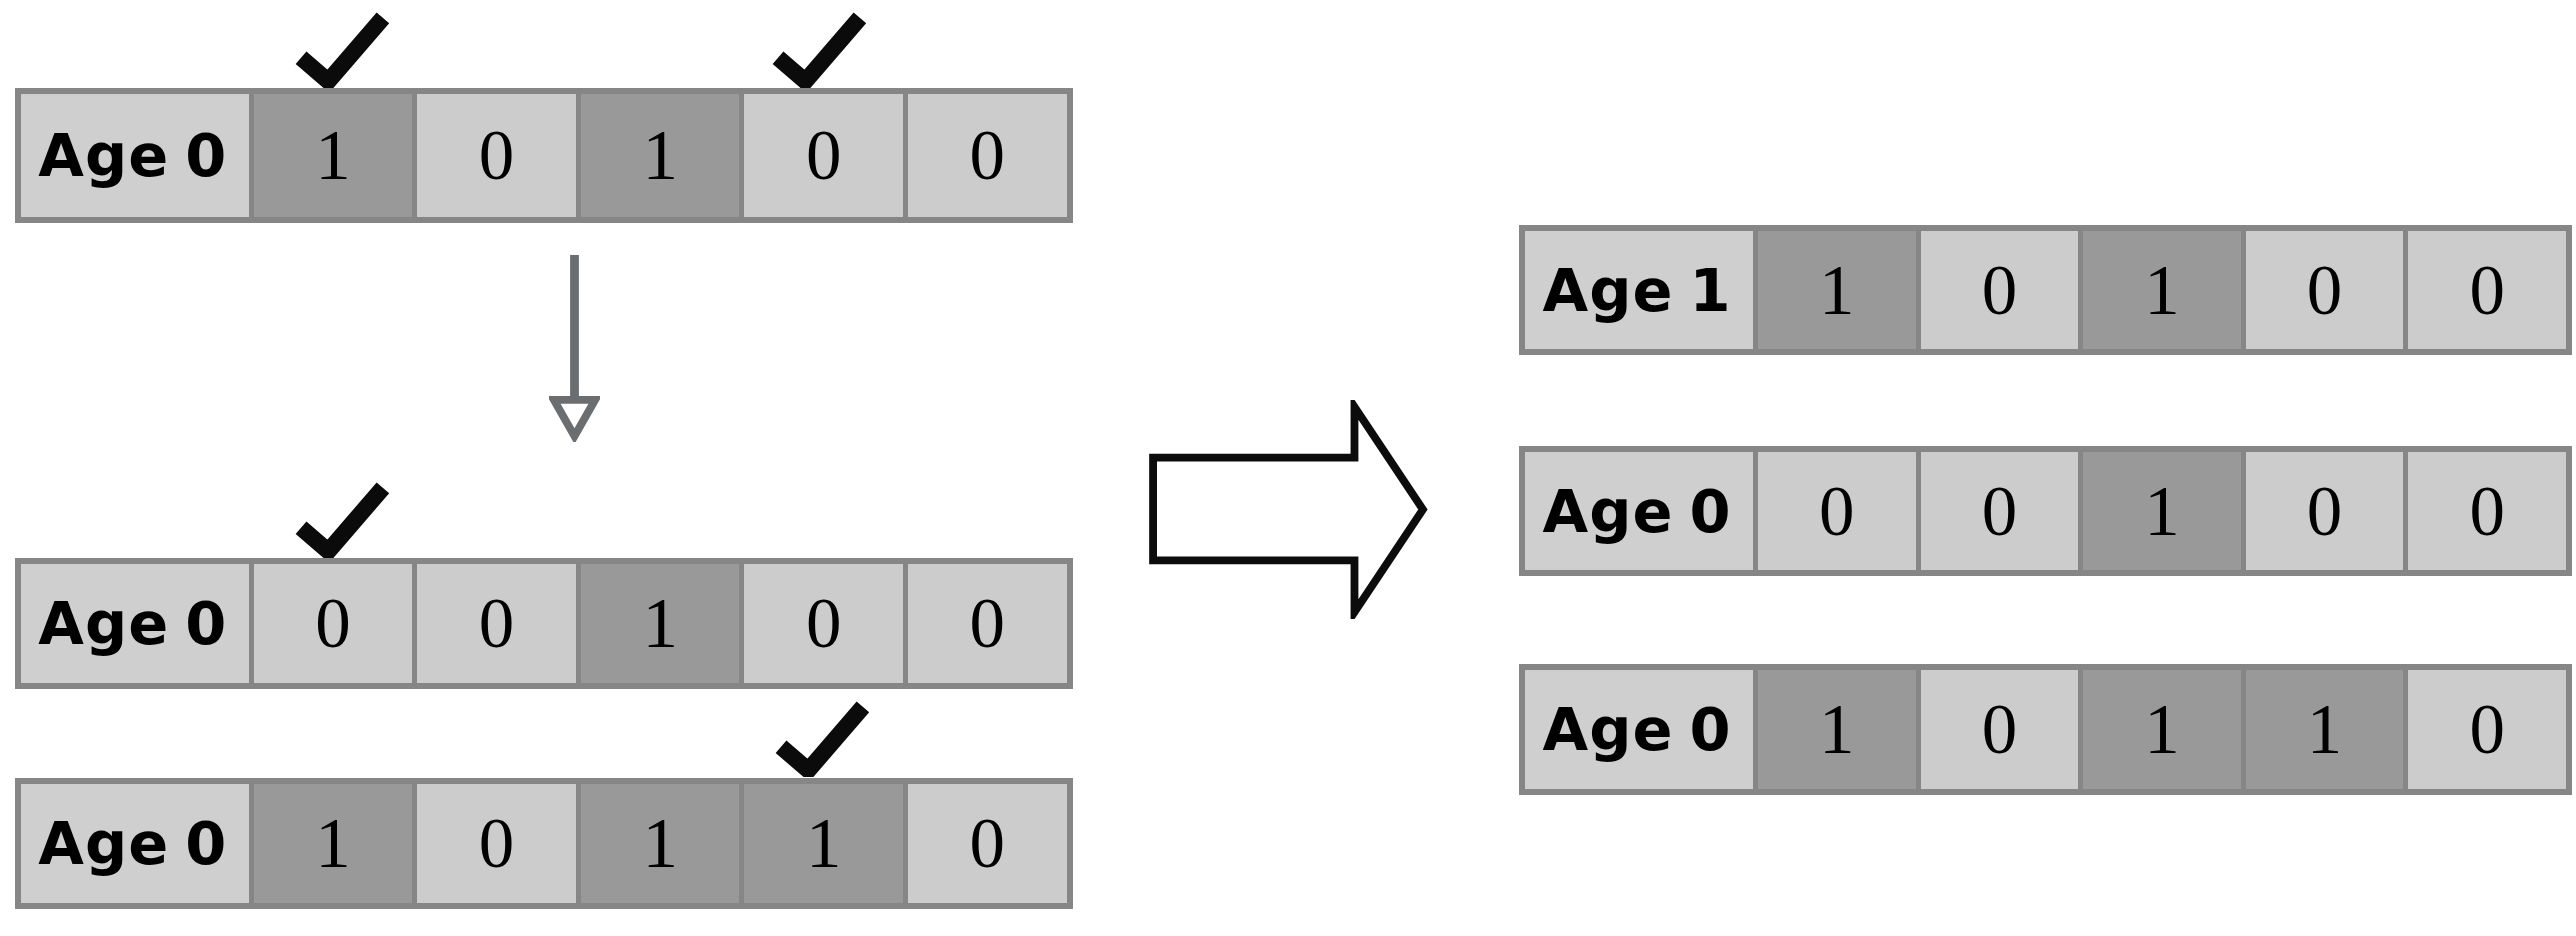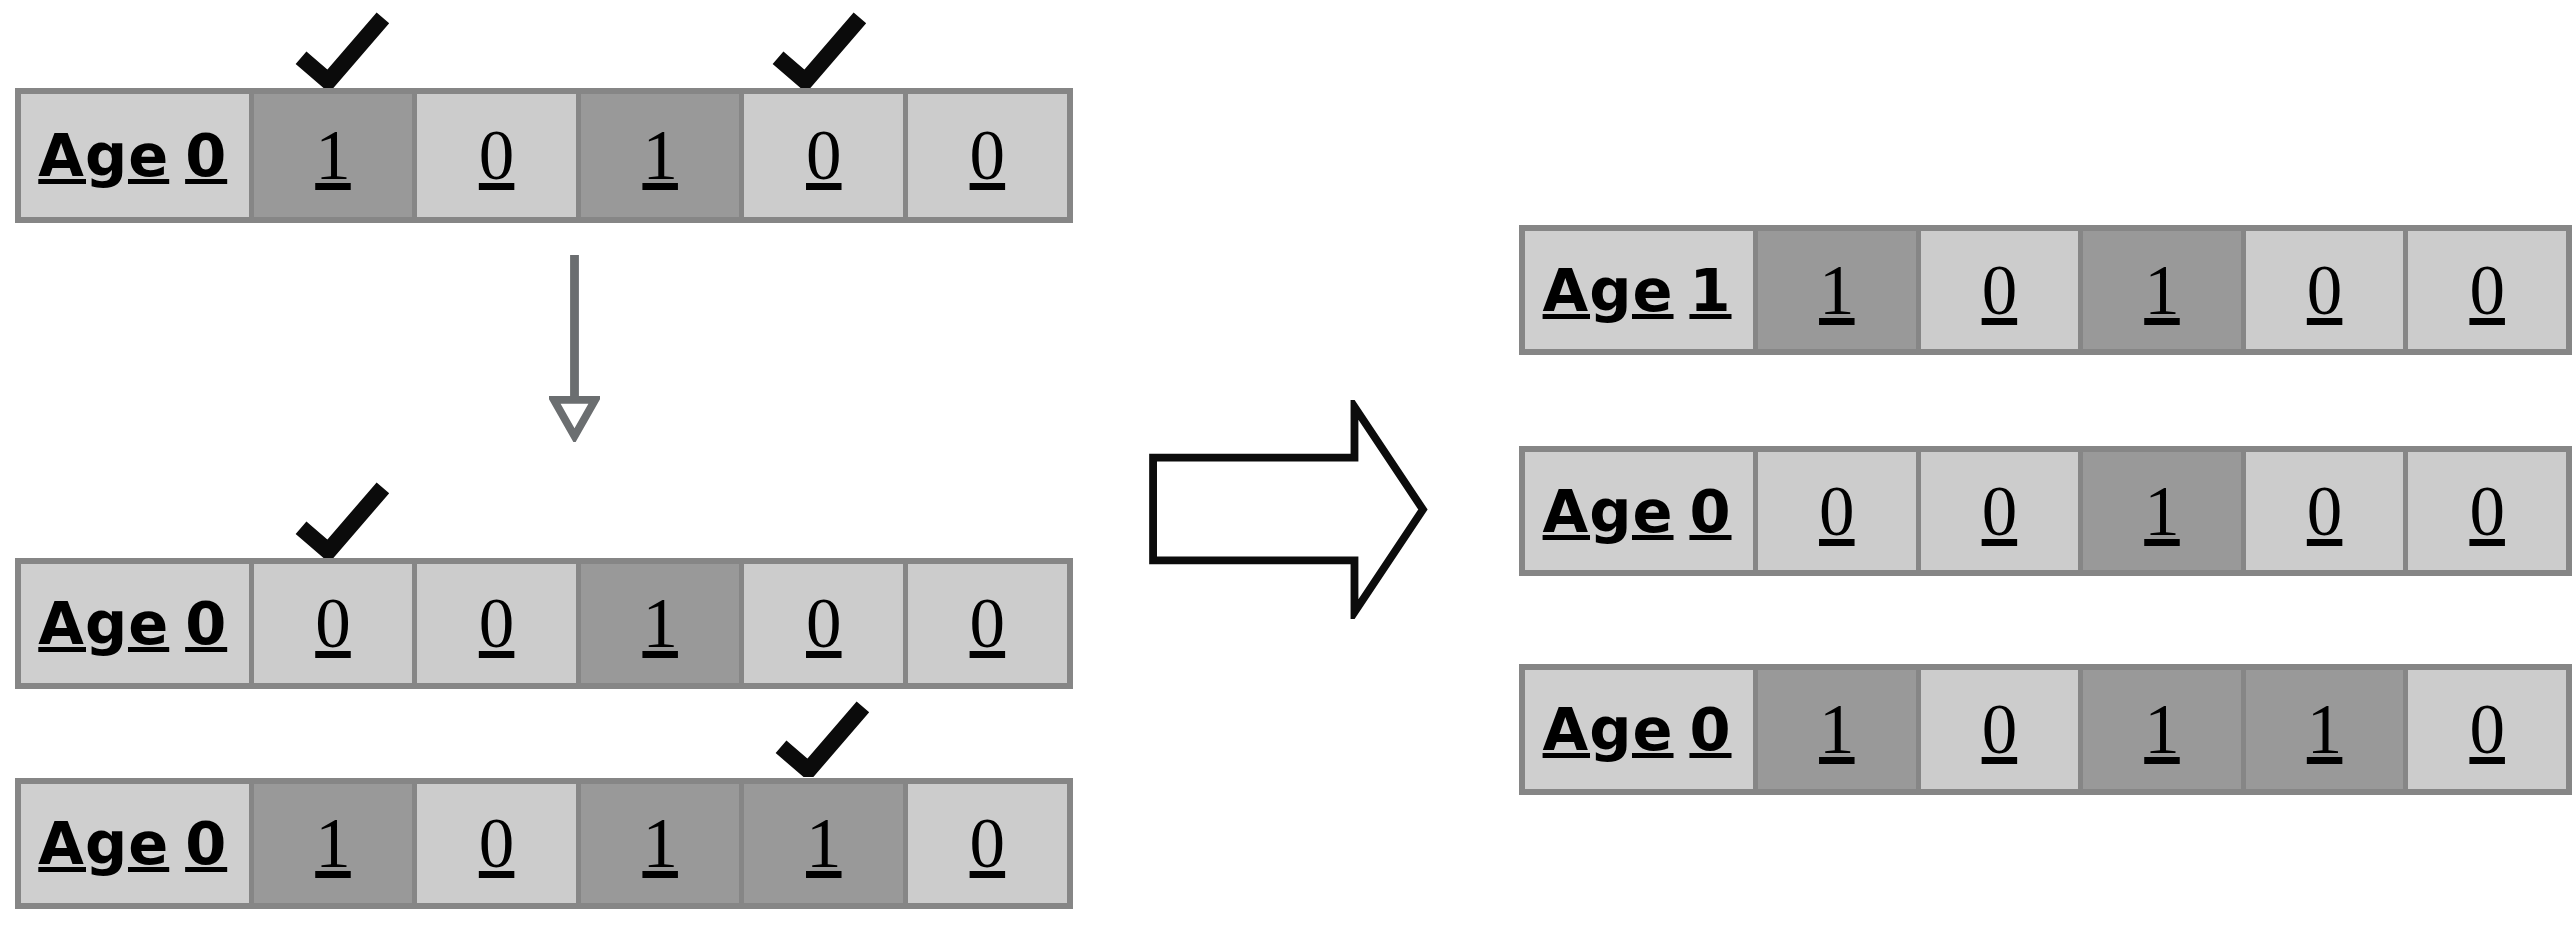--- a/index.html
+++ b/index.html
@@ -15,21 +15,20 @@
     overflow: hidden;
     font-family: "DejaVu Sans", sans-serif;
   }
   
   .chromo {
     position: absolute;
     display: flex;
     box-sizing: border-box;
     border: 6.9px solid #868686;
     background: #868686;
-    text-decoration: underline;
   }
   .cell {
     box-sizing: border-box;
     display: flex;
     align-items: center;
     justify-content: center;
     background: #cccccc;
     border-right: 5.9px solid #868686;
     color: #000000;
   }

